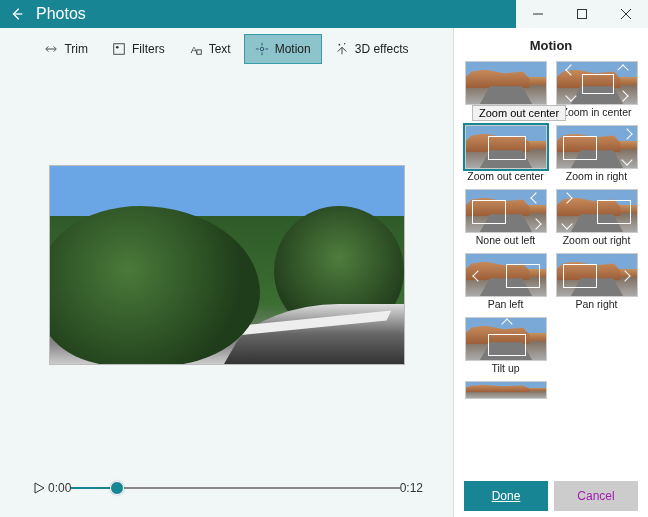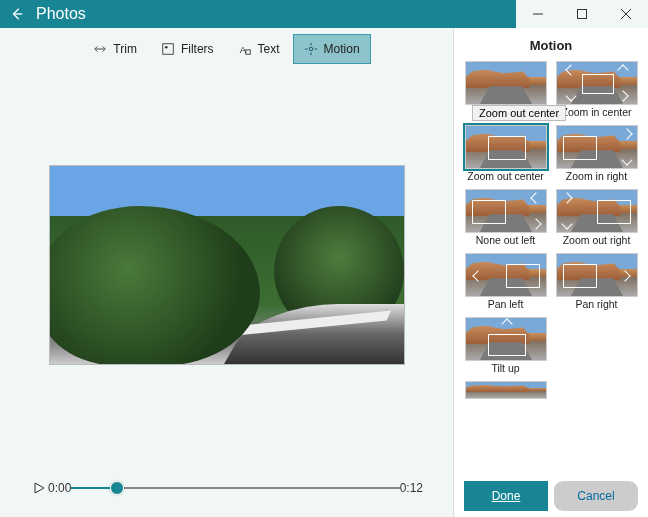--- a/index.html
+++ b/index.html
@@ -36,21 +36,21 @@
   .motion-item.selected .thumb-img { outline: 2px solid #188595; }
   .thumb-img .rock { position:absolute; left:0; top:18%; width:80%; height:45%; background: linear-gradient(#c78a5a,#9c5e38); clip-path: polygon(0 40%, 10% 10%, 30% 0, 60% 20%, 90% 10%, 100% 50%, 100% 100%, 0 100%);}
   .thumb-img .road2 { position:absolute; bottom:0; left:50%; width:40px; height:22px; background:#7a7a7a; transform: translateX(-50%) perspective(30px) rotateX(40deg); }
   .thumb-img .frame-rect { position:absolute; border: 1.5px solid #fff; }
   .thumb-img .arrow { position:absolute; width:8px; height:8px; border-top:1.5px solid #fff; border-right:1.5px solid #fff; }
   .motion-item .lbl { font-size:10.5px; color:#222; text-align:center; line-height:1.1; height:14px;}
   .tooltip { position:absolute; top:-20px; left:8px; background:#f2f2f2; border:1px solid #bbb; font-size:11px; padding:1px 6px; white-space:nowrap; z-index:5;}
   .rp-buttons { display:flex; gap:6px; padding: 6px 10px; }
   .rp-buttons button { flex:1; height:30px; border:none; font-size:12px; cursor:pointer;}
   .btn-done { background:#188595; color:#fff;text-decoration:underline; }
-  .btn-cancel { background:#ccc; color:#0369a1;border-radius:9px; }
+  .btn-cancel { background:#ccc; color:#a21caf; }
   svg { display:block; }
 </style>
 </head>
 <body>
 
 <div class="titlebar">
   <div class="back">
     <svg width="14" height="14" viewBox="0 0 16 16">
         <path d="M10 2 L4 8 L10 14" stroke="#fff" stroke-width="1.5" fill="none"></path>
         <line x1="4" y1="8" x2="14" y2="8" stroke="#fff" stroke-width="1.5"></line>
@@ -113,20 +113,30 @@
             <svg width="14" height="14" viewBox="0 0 16 16">
               <circle cx="8" cy="8" r="2" stroke="#246" fill="none"></circle>
               <line x1="8" y1="1" x2="8" y2="4" stroke="#246"></line>
               <line x1="8" y1="12" x2="8" y2="15" stroke="#246"></line>
               <line x1="1" y1="8" x2="4" y2="8" stroke="#246"></line>
               <line x1="12" y1="8" x2="15" y2="8" stroke="#246"></line>
             </svg>
           </span>
         <span>Motion</span>
       </div>
+      <div class="tb-btn">
+        <span class="ico">
+            <svg width="14" height="14" viewBox="0 0 16 16">
+              <path d="M8 6 L3 11 M8 6 L13 11 M8 6 L8 14" stroke="#333" fill="none"></path>
+              <circle cx="5" cy="3" r="1" fill="#333"></circle>
+              <circle cx="11" cy="2" r="0.8" fill="#333"></circle>
+            </svg>
+          </span>
+        <span>3D effects</span>
+      </div>
     </div>
 
     <div class="video-area">
       <div class="video-frame">
         <div class="tree2"></div>
         <div class="road"></div>
         <div class="curb"></div>
         <div class="tree1"></div>
       </div>
     </div>

